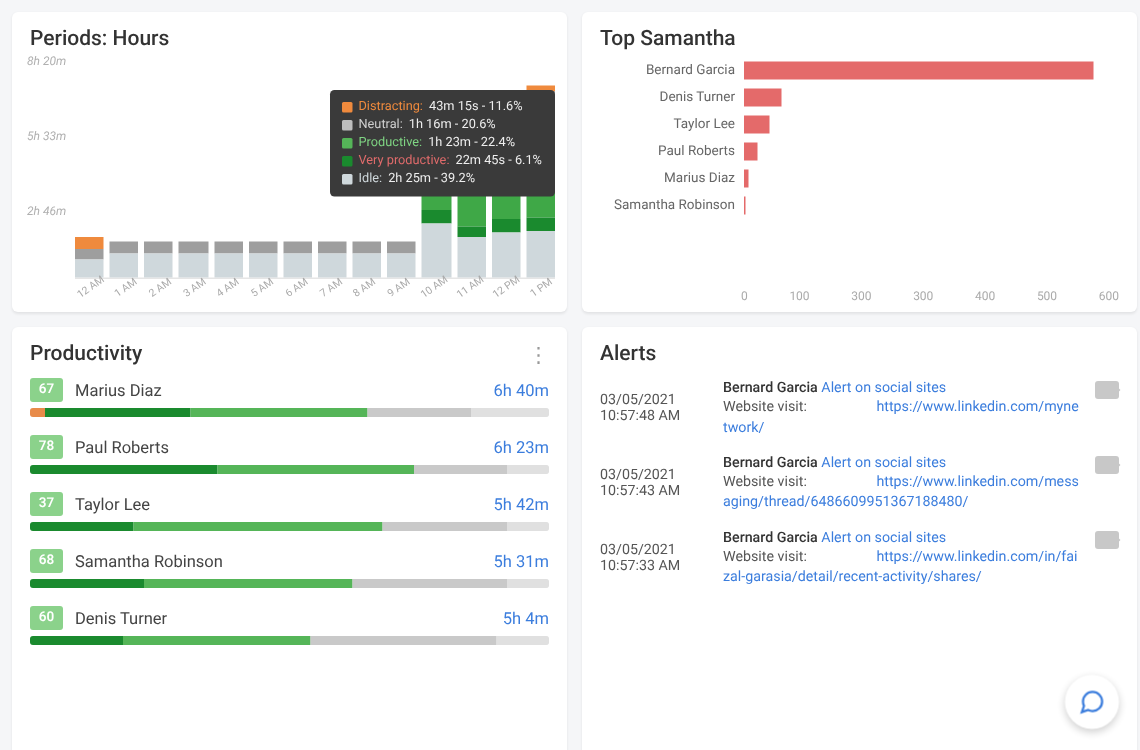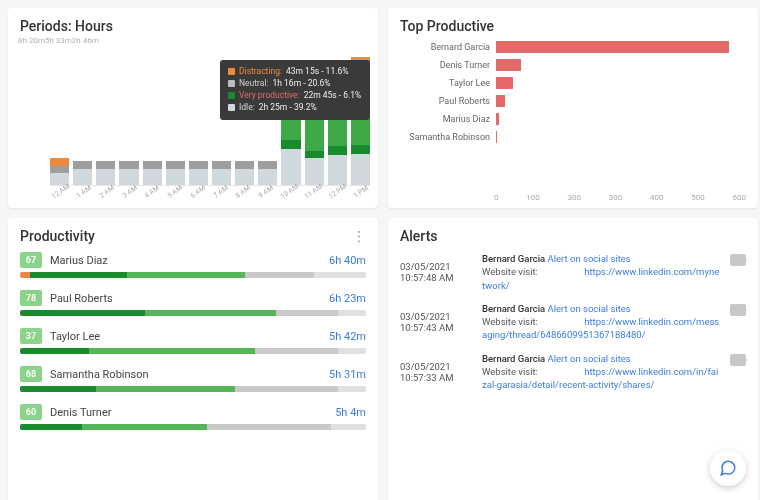--- a/index.html
+++ b/index.html
@@ -31,22 +31,22 @@
     font-size: 14px;
     font-weight: 500;
     color: #333;
     margin-bottom: 8px;
   }
 
   
   .yaxis {
     position: absolute;
     left: 10px; top: 28px; bottom: 22px;
-    display: flex; flex-direction: row; justify-content: space-between;
-    font-size: 8px; color: #b0b0b0;
+    display: flex; flex-direction: column; justify-content: space-between;
+    font-size: 8px; color: #b0b0b0; font-style: italic;
   }
   .bars {
     position: absolute;
     left: 42px; right: 8px; top: 28px; bottom: 22px;
     display: flex; align-items: flex-end; gap: 4px;
     border-bottom: 1px solid #e5e5e5;
   }
   .bar {
     flex: 1;
     display: flex; flex-direction: column-reverse;
@@ -282,35 +282,40 @@
             <span class="sw dist"></span>
             <span class="cat dist">Distracting: </span>
             <span>43m 15s - 11.6%</span>
           </div>
           <div class="row">
             <span class="sw neu"></span>
             <span class="cat neu">Neutral: </span>
             <span>1h 16m - 20.6%</span>
           </div>
           <div class="row">
+            <span class="sw prod"></span>
+            <span class="cat prod">Productive: </span>
+            <span>1h 23m - 22.4%</span>
+          </div>
+          <div class="row">
             <span class="sw vp"></span>
             <span class="cat vp">Very productive: </span>
             <span>22m 45s - 6.1%</span>
           </div>
           <div class="row">
             <span class="sw idle"></span>
             <span class="cat idle">Idle: </span>
             <span>2h 25m - 39.2%</span>
           </div>
         </div>
     </div>
   </div>
 
   <div class="card">
-    <h2>Top Productive</h2>
+    <h2>Top Samantha</h2>
     <div class="tv-chart" id="tv-chart">
         <div class="tv-row">
           <div class="tv-label">Bernard Garcia</div>
           <div class="tv-bar-wrap">
             <div class="tv-bar" style="width: 93.3333%;"></div>
           </div>
         </div>
         <div class="tv-row">
           <div class="tv-label">Denis Turner</div>
           <div class="tv-bar-wrap">

